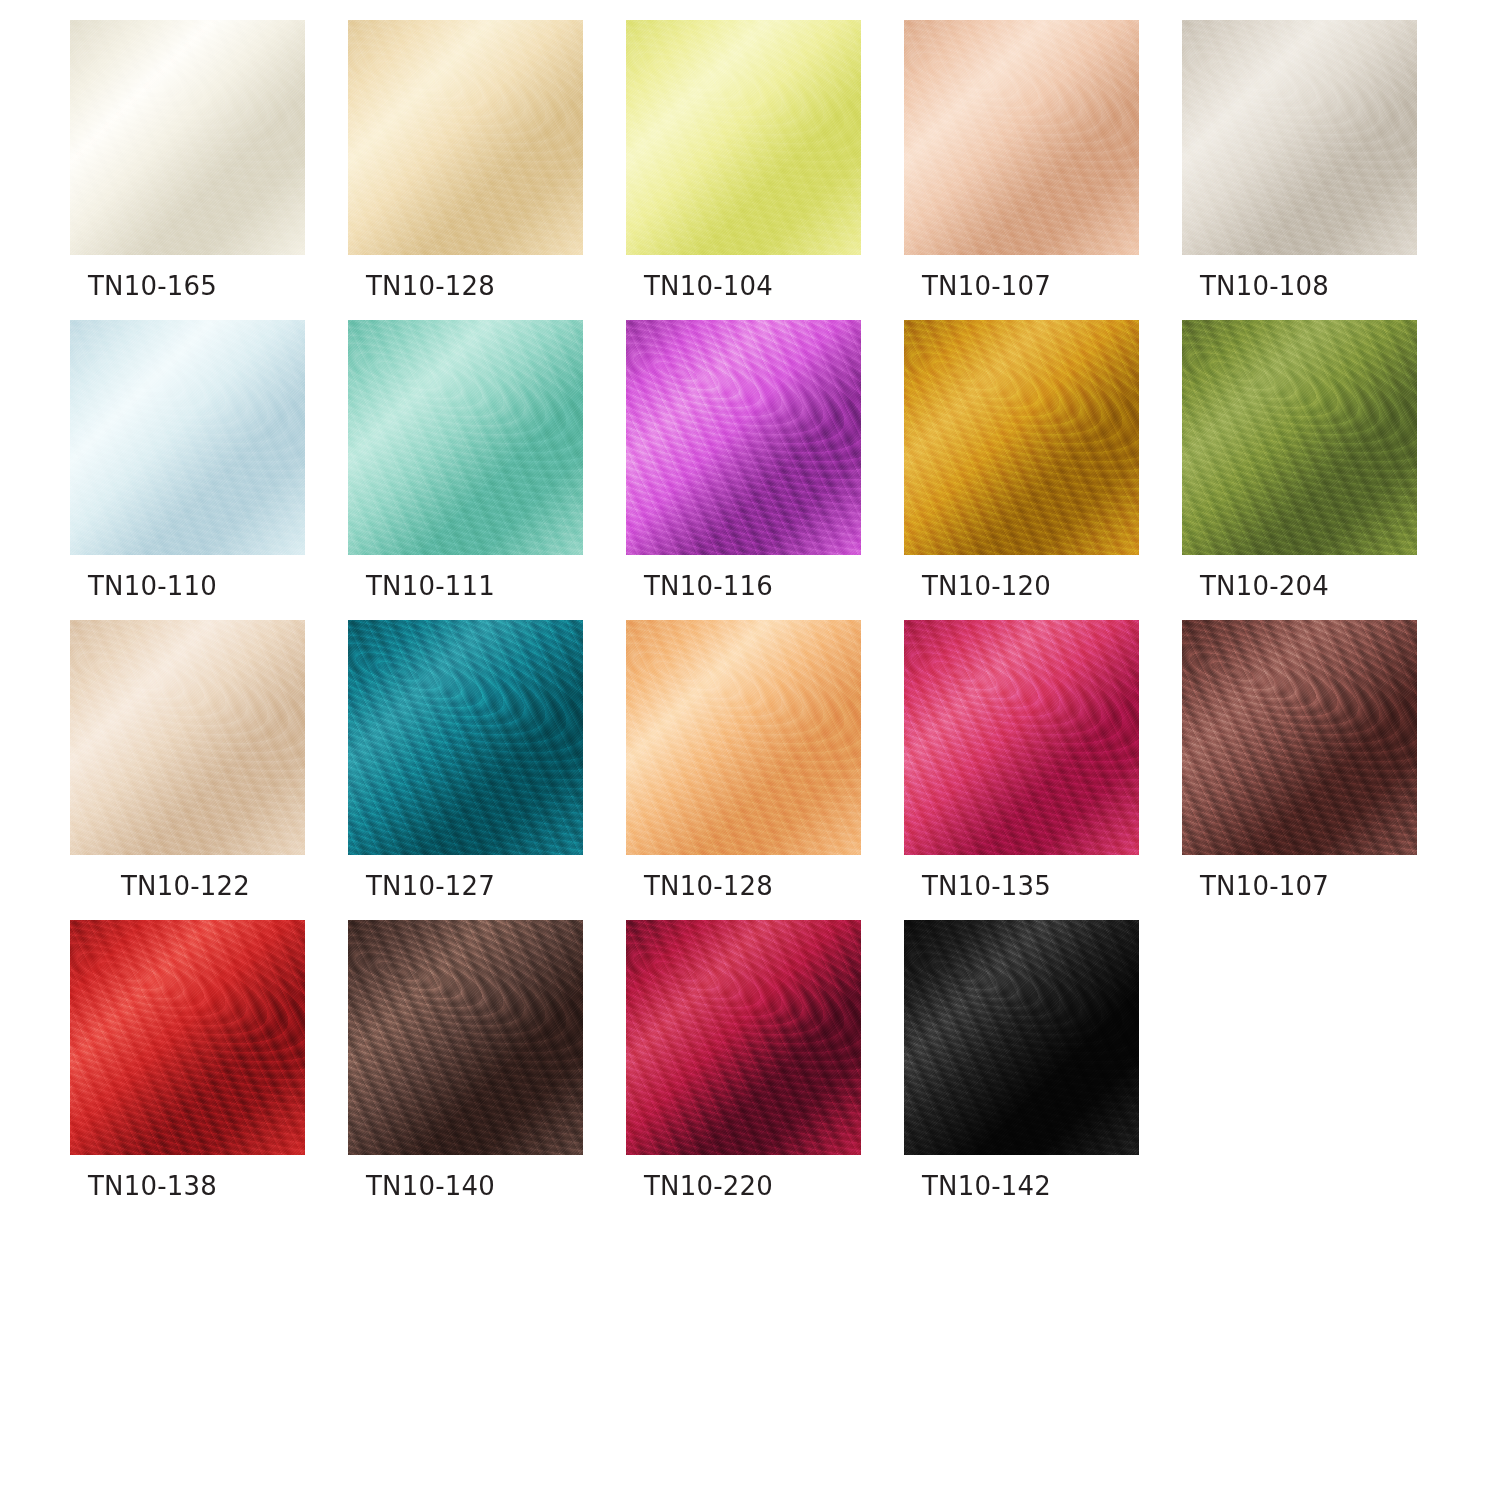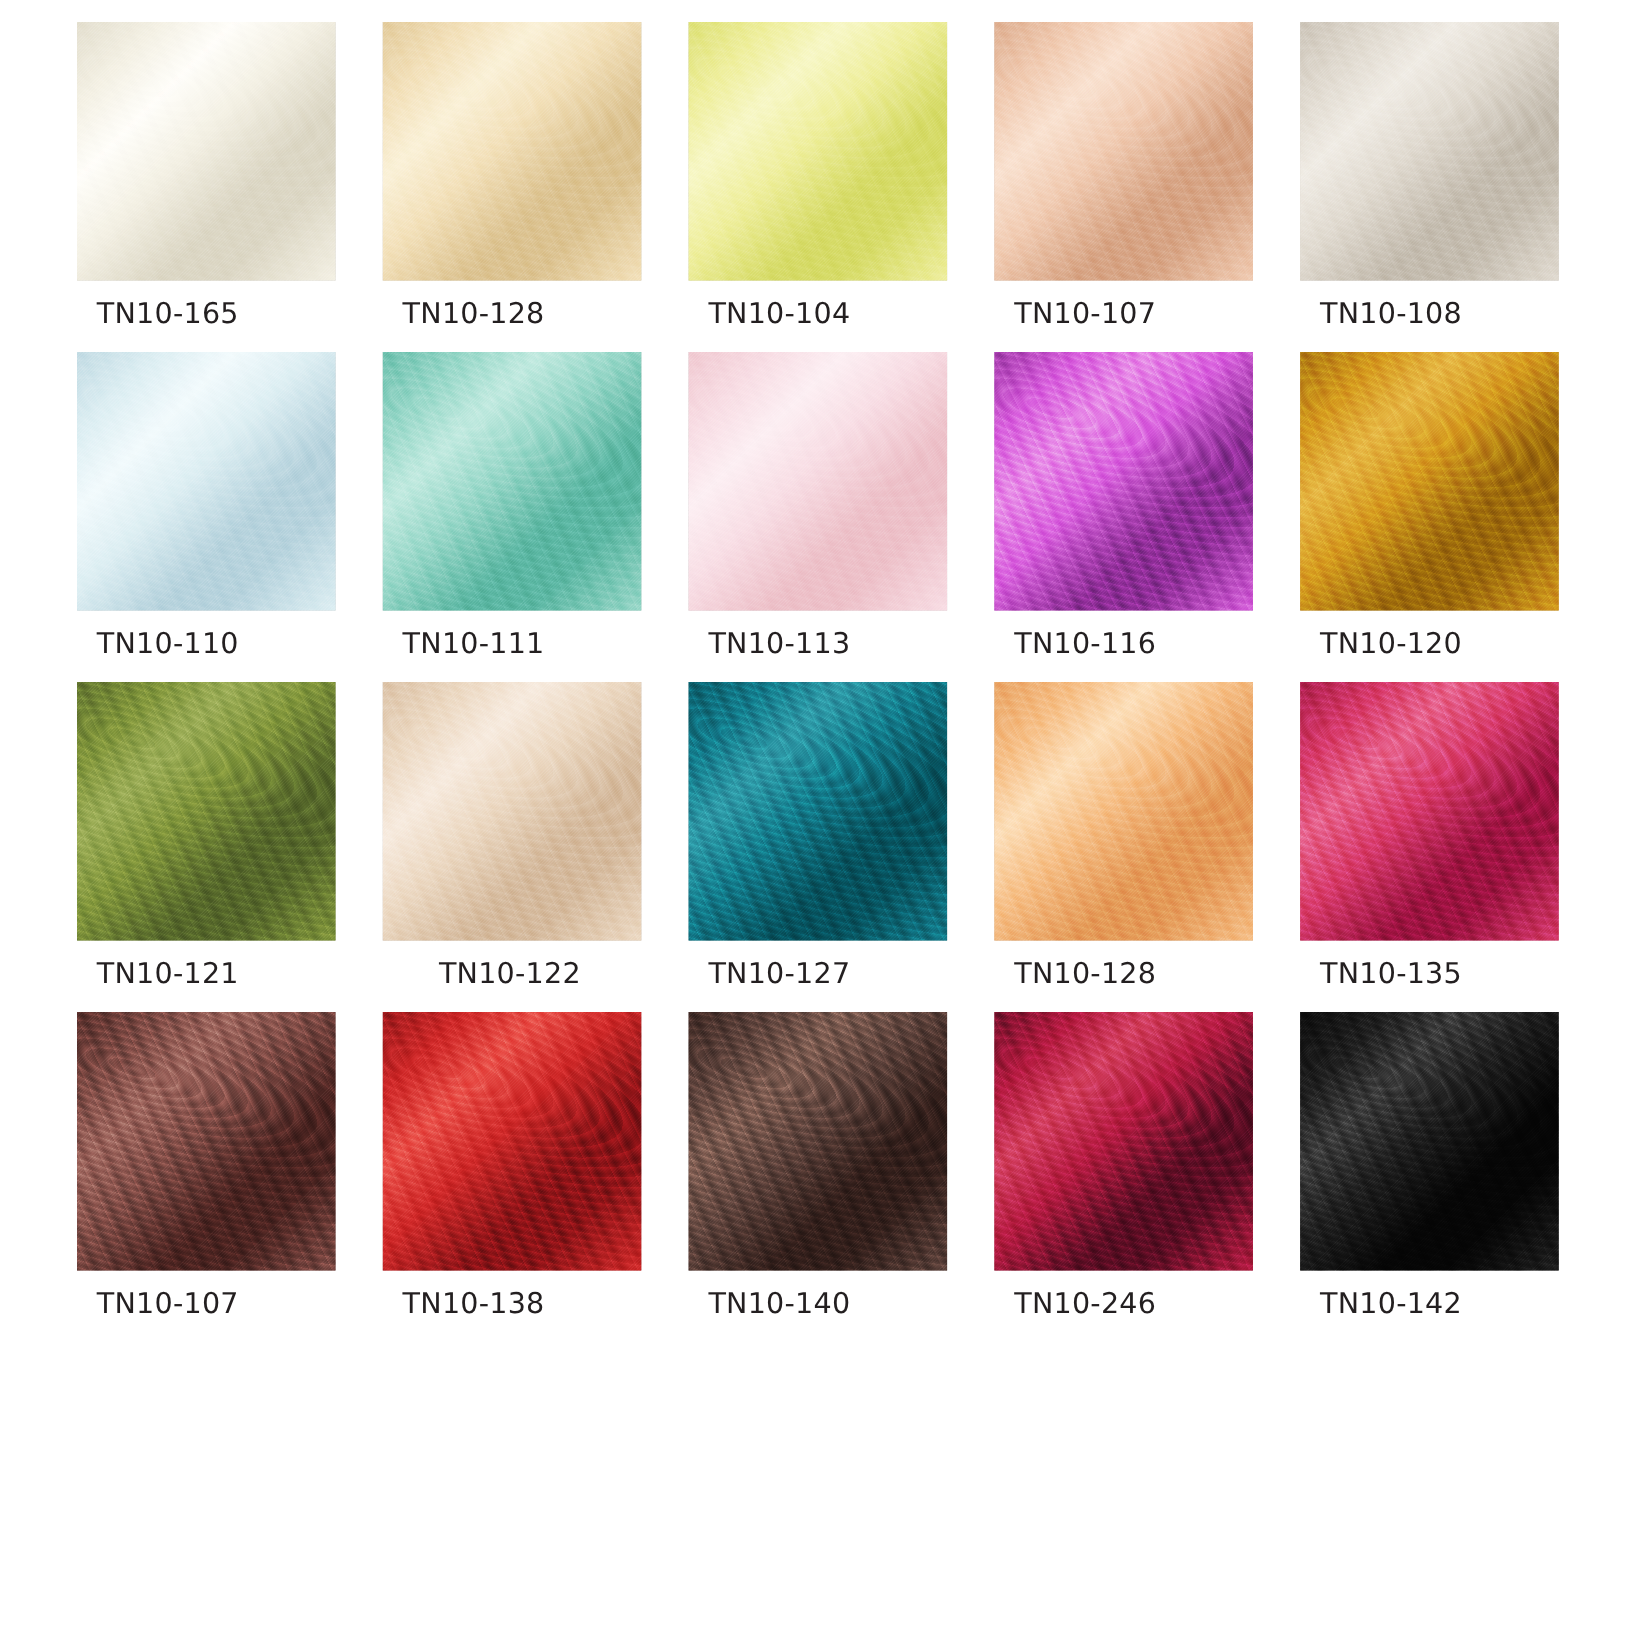--- a/index.html
+++ b/index.html
@@ -164,30 +164,20 @@
           <div class="tile-base" style="background: rgb(154, 217, 202);"></div>
           <div class="tile-shade" style="background: linear-gradient(135deg, rgb(92, 184, 164) 0%, rgb(92, 184, 164) 9%, rgb(154, 217, 202) 26%, rgb(195, 235, 225) 36%, rgb(154, 217, 202) 47%, rgb(92, 184, 164) 61%, rgb(92, 184, 164) 70%, rgb(154, 217, 202) 86%, rgb(195, 235, 225) 100%);"></div>
           <div class="tile-moire" style="background: repeating-linear-gradient(92deg, rgba(255, 255, 255, 0.11) 0px, rgba(255, 255, 255, 0) 3px, rgba(0, 0, 0, 0.08) 6px, rgba(255, 255, 255, 0) 10px, rgba(255, 255, 255, 0.06) 13px, rgba(255, 255, 255, 0) 18px);"></div>
           <div class="tile-moire2" style="background: repeating-radial-gradient(120px 34px at 30% 40%, rgba(255, 255, 255, 0.09) 0px, rgba(255, 255, 255, 0) 7px, rgba(0, 0, 0, 0.063) 14px, rgba(255, 255, 255, 0) 22px);"></div>
           <div class="tile-grain" style="background: repeating-linear-gradient(0deg, rgba(255, 255, 255, 0.35) 0px, rgba(0, 0, 0, 0.2) 1px, rgba(255, 255, 255, 0) 2px);"></div>
         </div>
         <div class="swatch-label" style="color: rgb(35, 31, 32);">TN10-111</div>
       </div>
       <div class="swatch-cell">
         <div class="swatch-tile">
-          <div class="tile-base" style="background: rgb(249, 223, 230);"></div>
-          <div class="tile-shade" style="background: linear-gradient(135deg, rgb(238, 194, 202) 0%, rgb(238, 194, 202) 9%, rgb(249, 223, 230) 26%, rgb(253, 240, 244) 36%, rgb(249, 223, 230) 47%, rgb(238, 194, 202) 61%, rgb(238, 194, 202) 70%, rgb(249, 223, 230) 86%, rgb(253, 240, 244) 100%);"></div>
-          <div class="tile-moire" style="background: repeating-linear-gradient(92deg, rgba(255, 255, 255, 0.067) 0px, rgba(255, 255, 255, 0) 3px, rgba(0, 0, 0, 0.047) 6px, rgba(255, 255, 255, 0) 10px, rgba(255, 255, 255, 0.035) 13px, rgba(255, 255, 255, 0) 18px);"></div>
-          <div class="tile-moire2" style="background: repeating-radial-gradient(120px 34px at 30% 40%, rgba(255, 255, 255, 0.055) 0px, rgba(255, 255, 255, 0) 7px, rgba(0, 0, 0, 0.04) 14px, rgba(255, 255, 255, 0) 22px);"></div>
-          <div class="tile-grain" style="background: repeating-linear-gradient(0deg, rgba(255, 255, 255, 0.35) 0px, rgba(0, 0, 0, 0.2) 1px, rgba(255, 255, 255, 0) 2px);"></div>
-        </div>
-        <div class="swatch-label" style="color: rgb(35, 31, 32);">TN10-113</div>
-      </div>
-      <div class="swatch-cell">
-        <div class="swatch-tile">
           <div class="tile-base" style="background: rgb(217, 96, 222);"></div>
           <div class="tile-shade" style="background: linear-gradient(135deg, rgb(142, 45, 151) 0%, rgb(142, 45, 151) 9%, rgb(217, 96, 222) 26%, rgb(232, 138, 232) 36%, rgb(217, 96, 222) 47%, rgb(142, 45, 151) 61%, rgb(142, 45, 151) 70%, rgb(217, 96, 222) 86%, rgb(232, 138, 232) 100%);"></div>
           <div class="tile-moire" style="background: repeating-linear-gradient(92deg, rgba(255, 255, 255, 0.23) 0px, rgba(255, 255, 255, 0) 3px, rgba(0, 0, 0, 0.17) 6px, rgba(255, 255, 255, 0) 10px, rgba(255, 255, 255, 0.125) 13px, rgba(255, 255, 255, 0) 18px);"></div>
           <div class="tile-moire2" style="background: repeating-radial-gradient(120px 34px at 30% 40%, rgba(255, 255, 255, 0.19) 0px, rgba(255, 255, 255, 0) 7px, rgba(0, 0, 0, 0.133) 14px, rgba(255, 255, 255, 0) 22px);"></div>
           <div class="tile-grain" style="background: repeating-linear-gradient(0deg, rgba(255, 255, 255, 0.35) 0px, rgba(0, 0, 0, 0.2) 1px, rgba(255, 255, 255, 0) 2px);"></div>
         </div>
         <div class="swatch-label" style="color: rgb(35, 31, 32);">TN10-116</div>
       </div>
       <div class="swatch-cell">
         <div class="swatch-tile">
@@ -200,21 +190,21 @@
         <div class="swatch-label" style="color: rgb(35, 31, 32);">TN10-120</div>
       </div>
       <div class="swatch-cell">
         <div class="swatch-tile">
           <div class="tile-base" style="background: rgb(129, 150, 59);"></div>
           <div class="tile-shade" style="background: linear-gradient(135deg, rgb(86, 104, 42) 0%, rgb(86, 104, 42) 9%, rgb(129, 150, 59) 26%, rgb(155, 173, 86) 36%, rgb(129, 150, 59) 47%, rgb(86, 104, 42) 61%, rgb(86, 104, 42) 70%, rgb(129, 150, 59) 86%, rgb(155, 173, 86) 100%);"></div>
           <div class="tile-moire" style="background: repeating-linear-gradient(92deg, rgba(255, 255, 255, 0.14) 0px, rgba(255, 255, 255, 0) 3px, rgba(0, 0, 0, 0.106) 6px, rgba(255, 255, 255, 0) 10px, rgba(255, 255, 255, 0.08) 13px, rgba(255, 255, 255, 0) 18px);"></div>
           <div class="tile-moire2" style="background: repeating-radial-gradient(120px 34px at 30% 40%, rgba(255, 255, 255, 0.118) 0px, rgba(255, 255, 255, 0) 7px, rgba(0, 0, 0, 0.082) 14px, rgba(255, 255, 255, 0) 22px);"></div>
           <div class="tile-grain" style="background: repeating-linear-gradient(0deg, rgba(255, 255, 255, 0.35) 0px, rgba(0, 0, 0, 0.2) 1px, rgba(255, 255, 255, 0) 2px);"></div>
         </div>
-        <div class="swatch-label" style="color: rgb(35, 31, 32);">TN10-121</div>
+        <div class="swatch-label" style="color: rgb(35, 31, 32);">TN10-204</div>
       </div>
       <div class="swatch-cell">
         <div class="swatch-tile">
           <div class="tile-base" style="background: rgb(237, 218, 196);"></div>
           <div class="tile-shade" style="background: linear-gradient(135deg, rgb(214, 187, 158) 0%, rgb(214, 187, 158) 9%, rgb(237, 218, 196) 26%, rgb(248, 236, 224) 36%, rgb(237, 218, 196) 47%, rgb(214, 187, 158) 61%, rgb(214, 187, 158) 70%, rgb(237, 218, 196) 86%, rgb(248, 236, 224) 100%);"></div>
           <div class="tile-moire" style="background: repeating-linear-gradient(92deg, rgba(255, 255, 255, 0.11) 0px, rgba(255, 255, 255, 0) 3px, rgba(0, 0, 0, 0.08) 6px, rgba(255, 255, 255, 0) 10px, rgba(255, 255, 255, 0.06) 13px, rgba(255, 255, 255, 0) 18px);"></div>
           <div class="tile-moire2" style="background: repeating-radial-gradient(120px 34px at 30% 40%, rgba(255, 255, 255, 0.09) 0px, rgba(255, 255, 255, 0) 7px, rgba(0, 0, 0, 0.063) 14px, rgba(255, 255, 255, 0) 22px);"></div>
           <div class="tile-grain" style="background: repeating-linear-gradient(0deg, rgba(255, 255, 255, 0.35) 0px, rgba(0, 0, 0, 0.2) 1px, rgba(255, 255, 255, 0) 2px);"></div>
         </div>
         <div class="swatch-label" style="color: rgb(35, 31, 32); margin-left: 33px;">TN10-122</div>
@@ -280,21 +270,21 @@
         <div class="swatch-label" style="color: rgb(35, 31, 32);">TN10-140</div>
       </div>
       <div class="swatch-cell">
         <div class="swatch-tile">
           <div class="tile-base" style="background: rgb(181, 26, 64);"></div>
           <div class="tile-shade" style="background: linear-gradient(135deg, rgb(90, 12, 34) 0%, rgb(90, 12, 34) 9%, rgb(181, 26, 64) 26%, rgb(212, 63, 96) 36%, rgb(181, 26, 64) 47%, rgb(90, 12, 34) 61%, rgb(90, 12, 34) 70%, rgb(181, 26, 64) 86%, rgb(212, 63, 96) 100%);"></div>
           <div class="tile-moire" style="background: repeating-linear-gradient(92deg, rgba(255, 255, 255, 0.255) 0px, rgba(255, 255, 255, 0) 3px, rgba(0, 0, 0, 0.184) 6px, rgba(255, 255, 255, 0) 10px, rgba(255, 255, 255, 0.137) 13px, rgba(255, 255, 255, 0) 18px);"></div>
           <div class="tile-moire2" style="background: repeating-radial-gradient(120px 34px at 30% 40%, rgba(255, 255, 255, 0.208) 0px, rgba(255, 255, 255, 0) 7px, rgba(0, 0, 0, 0.145) 14px, rgba(255, 255, 255, 0) 22px);"></div>
           <div class="tile-grain" style="background: repeating-linear-gradient(0deg, rgba(255, 255, 255, 0.35) 0px, rgba(0, 0, 0, 0.2) 1px, rgba(255, 255, 255, 0) 2px);"></div>
         </div>
-        <div class="swatch-label" style="color: rgb(35, 31, 32);">TN10-246</div>
+        <div class="swatch-label" style="color: rgb(35, 31, 32);">TN10-220</div>
       </div>
       <div class="swatch-cell">
         <div class="swatch-tile">
           <div class="tile-base" style="background: rgb(29, 29, 29);"></div>
           <div class="tile-shade" style="background: linear-gradient(135deg, rgb(5, 5, 5) 0%, rgb(5, 5, 5) 9%, rgb(29, 29, 29) 26%, rgb(58, 58, 58) 36%, rgb(29, 29, 29) 47%, rgb(5, 5, 5) 61%, rgb(5, 5, 5) 70%, rgb(29, 29, 29) 86%, rgb(58, 58, 58) 100%);"></div>
           <div class="tile-moire" style="background: repeating-linear-gradient(92deg, rgba(255, 255, 255, 0.3) 0px, rgba(255, 255, 255, 0) 3px, rgba(0, 0, 0, 0.22) 6px, rgba(255, 255, 255, 0) 10px, rgba(255, 255, 255, 0.165) 13px, rgba(255, 255, 255, 0) 18px);"></div>
           <div class="tile-moire2" style="background: repeating-radial-gradient(120px 34px at 30% 40%, rgba(255, 255, 255, 0.247) 0px, rgba(255, 255, 255, 0) 7px, rgba(0, 0, 0, 0.176) 14px, rgba(255, 255, 255, 0) 22px);"></div>
           <div class="tile-grain" style="background: repeating-linear-gradient(0deg, rgba(255, 255, 255, 0.35) 0px, rgba(0, 0, 0, 0.2) 1px, rgba(255, 255, 255, 0) 2px);"></div>
         </div>
         <div class="swatch-label" style="color: rgb(35, 31, 32);">TN10-142</div>

